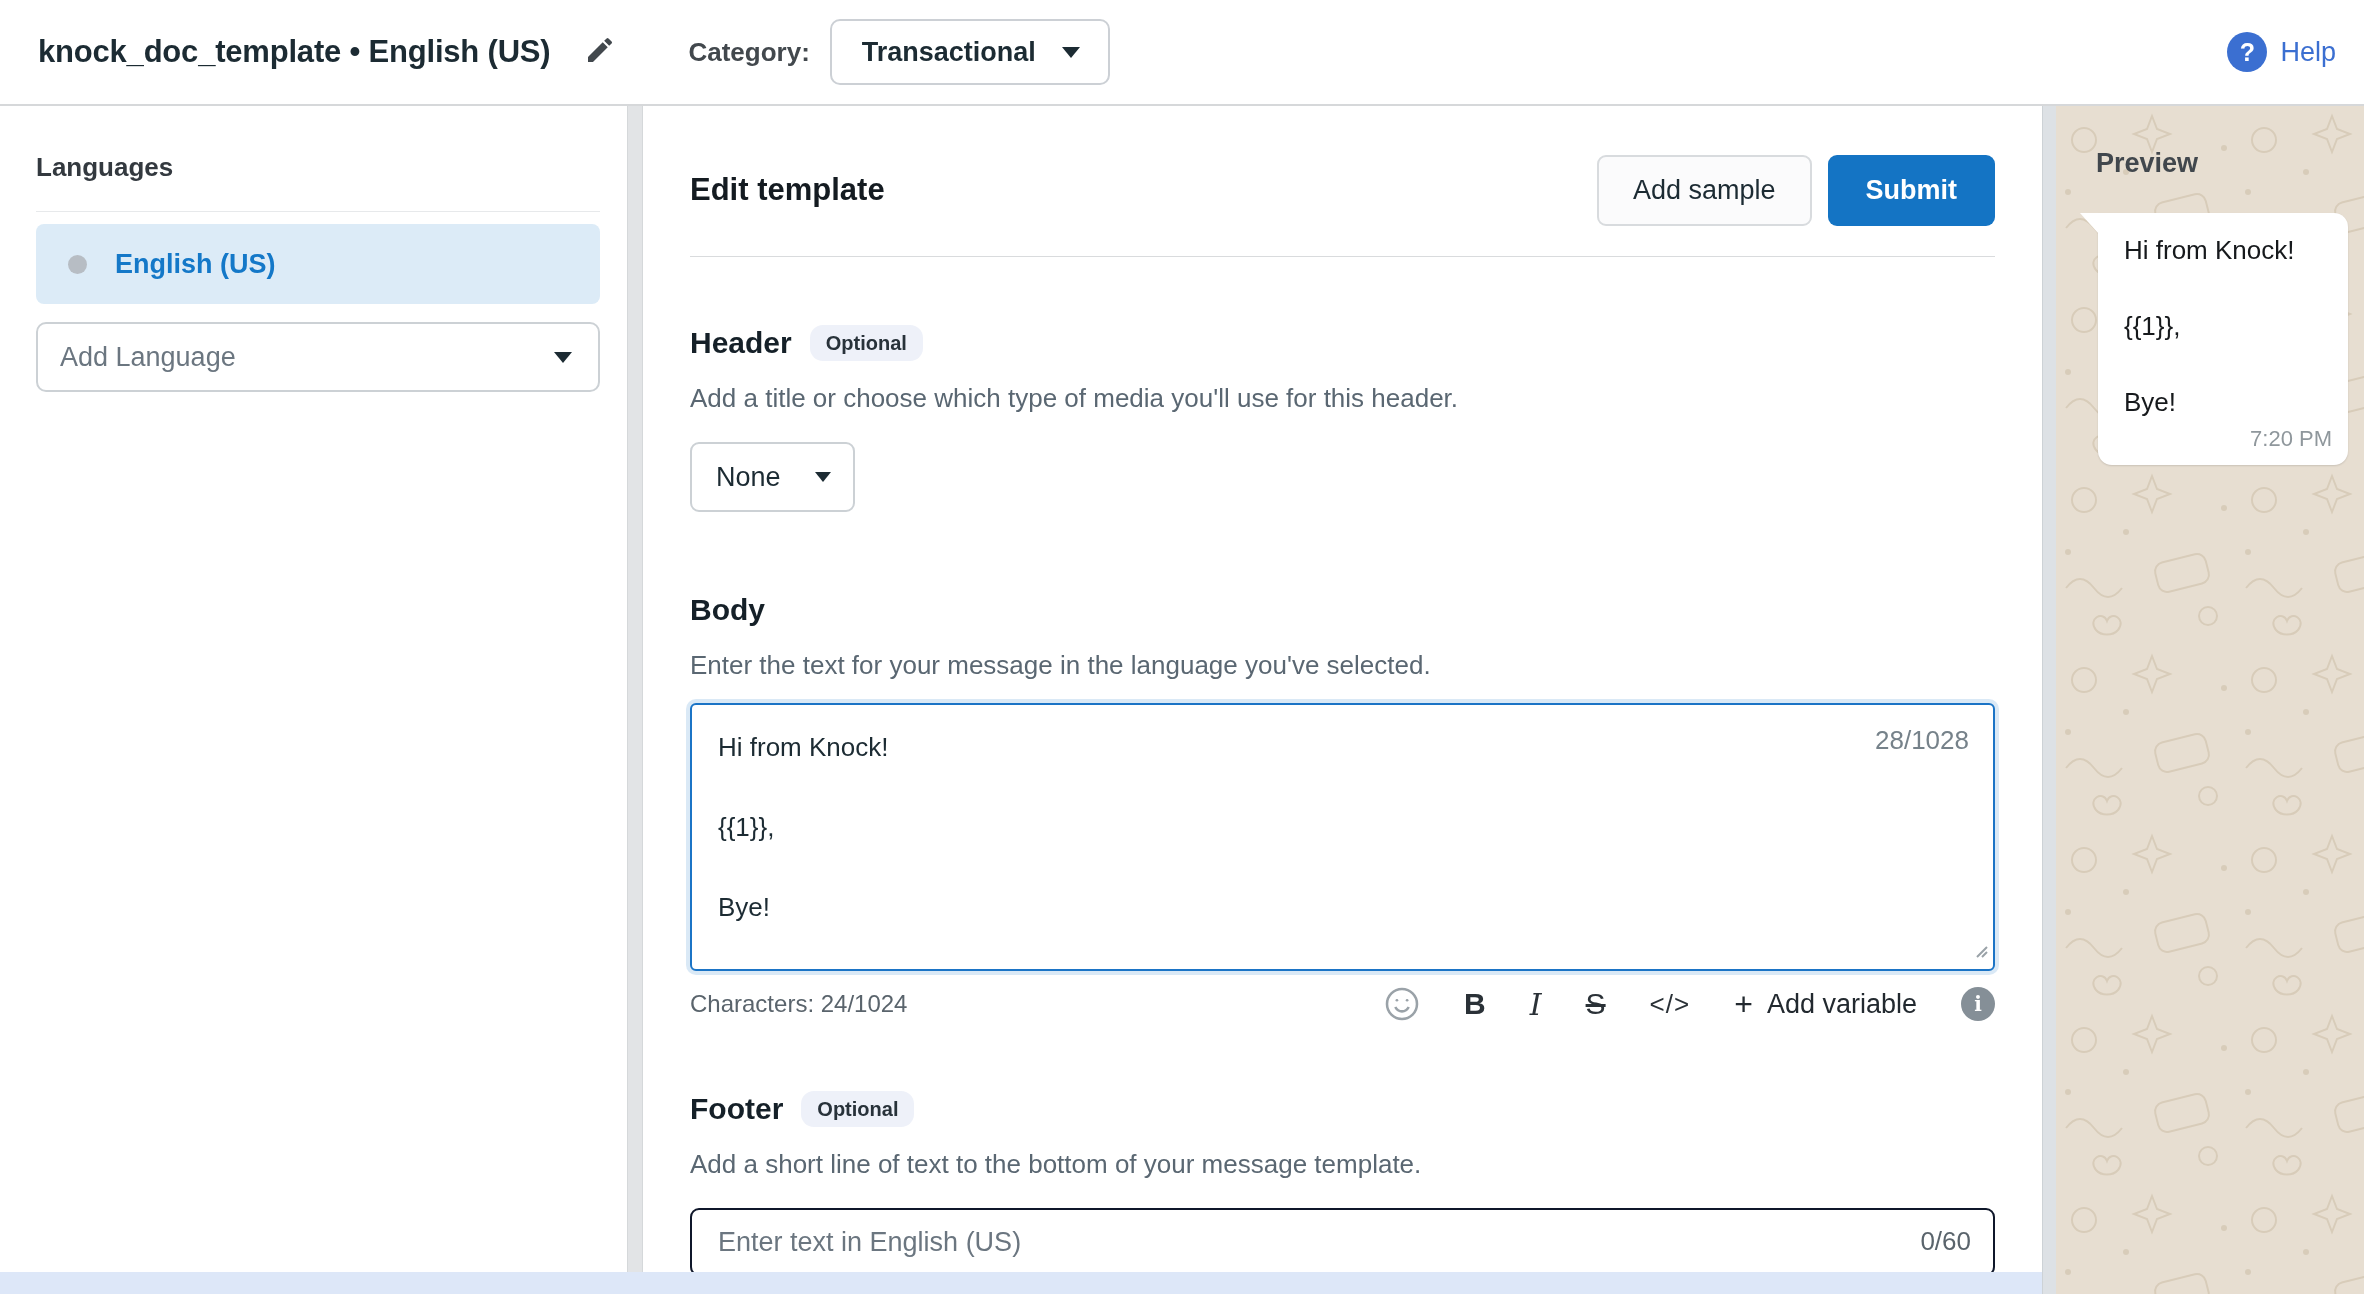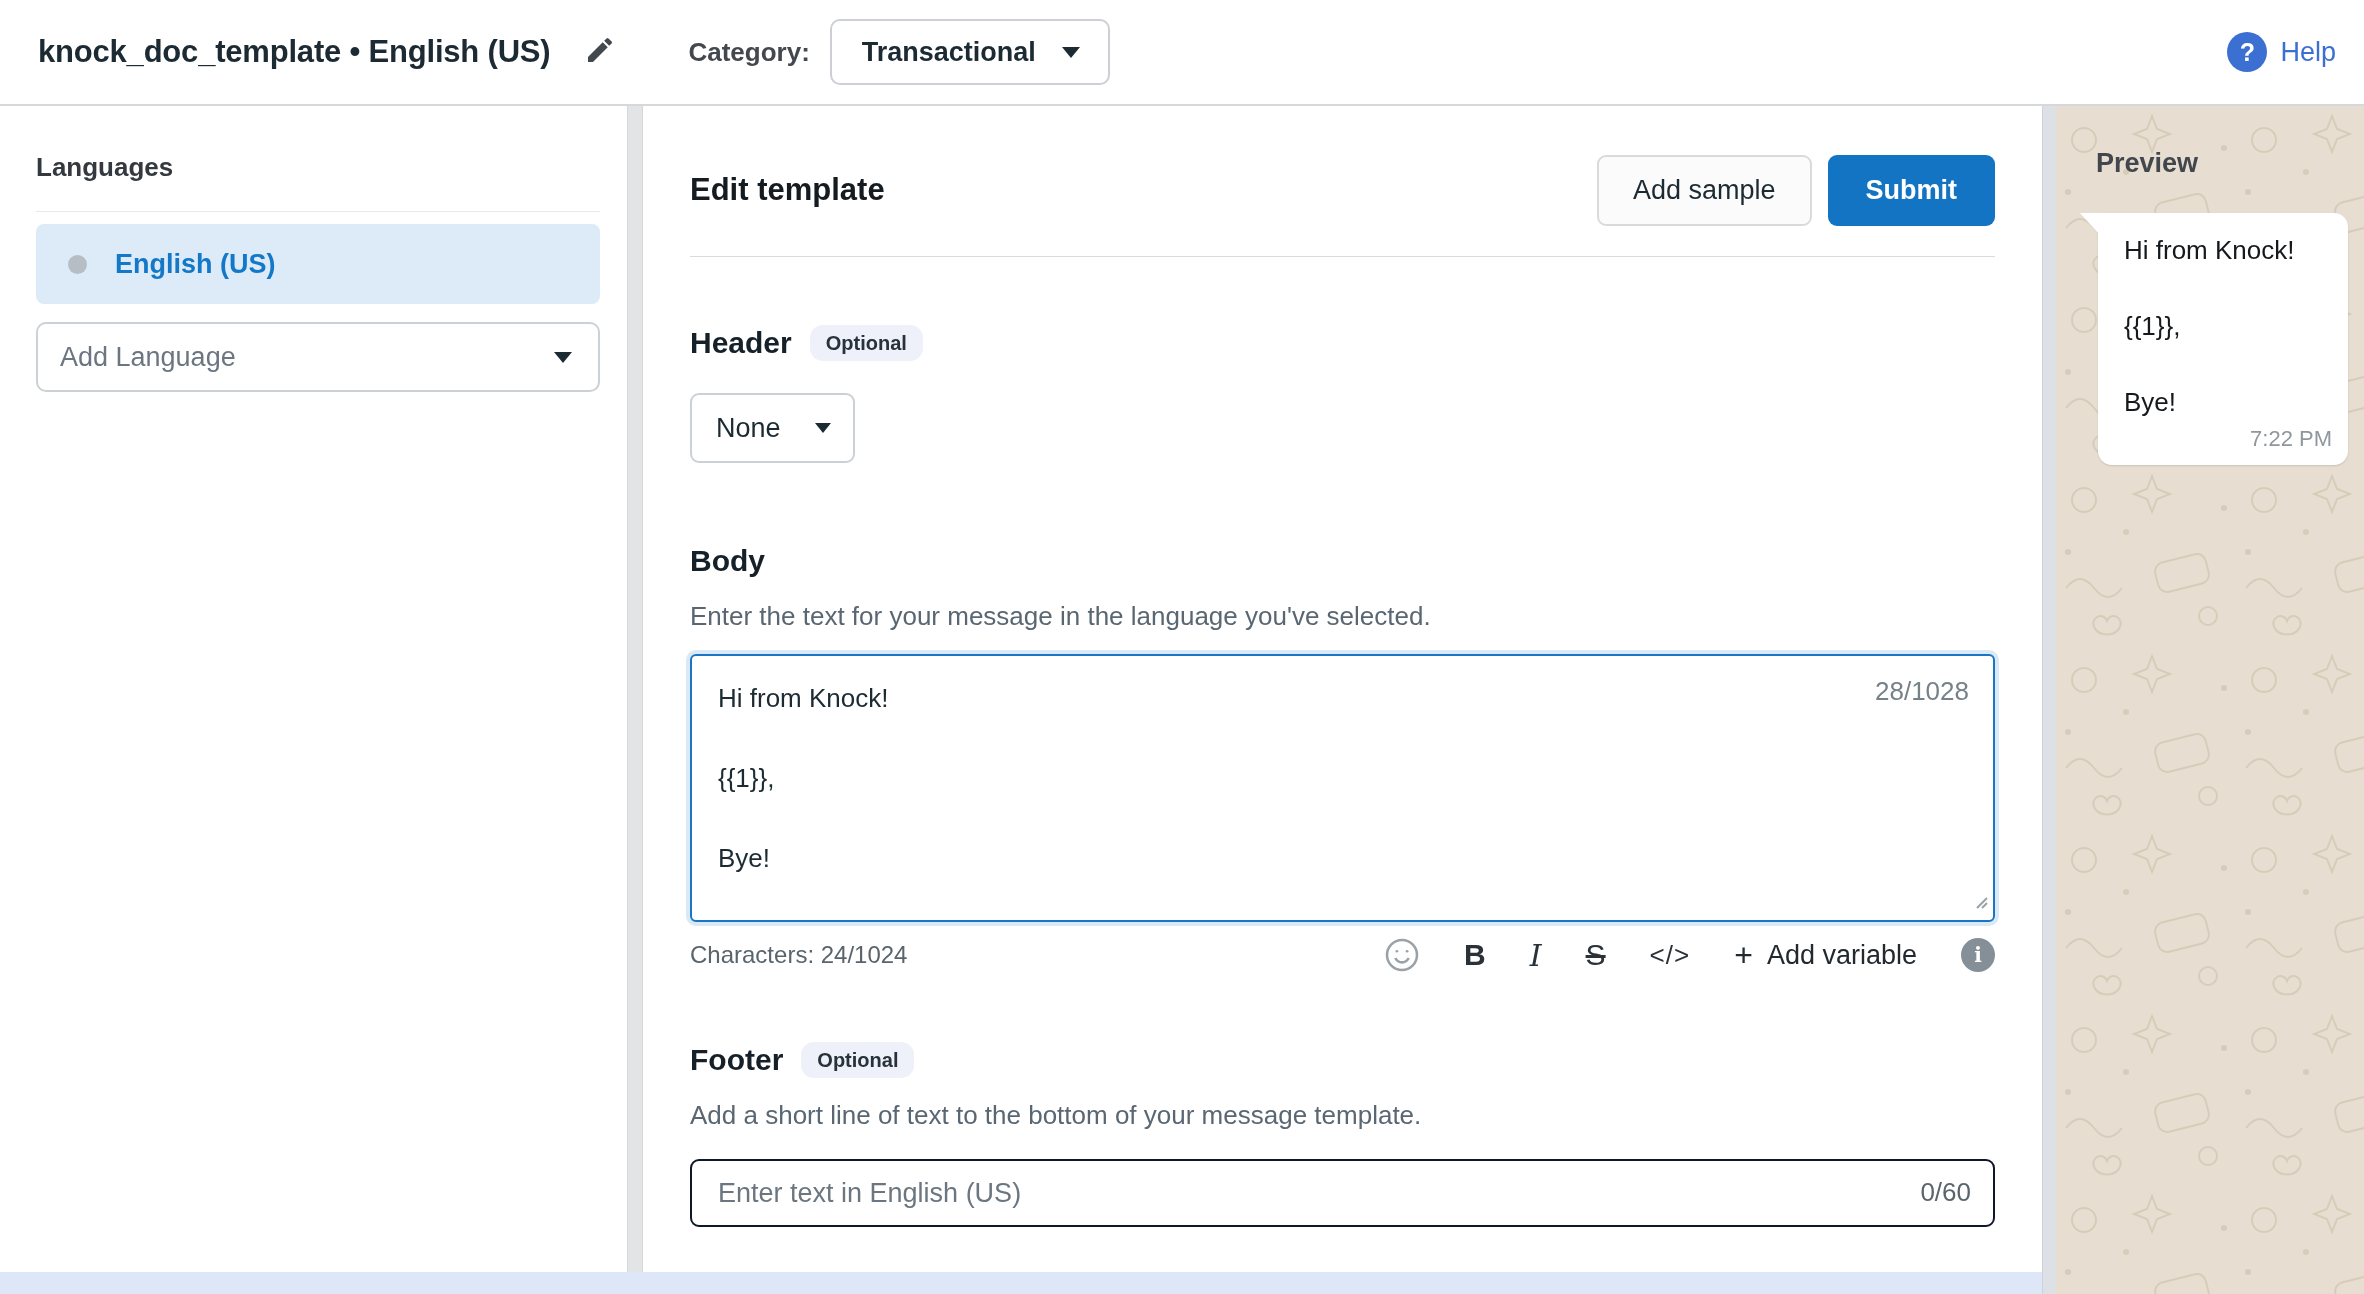--- a/index.html
+++ b/index.html
@@ -203,20 +203,21 @@
         <button class="btn-primary">Submit</button>
       </div>
     </div>
     <div class="main-rule"></div>
 
     <section class="sec-header">
       <div class="section-title-row">
         <span class="section-title">Header</span>
         <span class="badge">Optional</span>
       </div>
+      <div class="section-desc">Add a title or choose which type of media you'll use for this header.</div>
       <div class="none-dropdown">
         <span class="none-value">None</span>
         <span class="caret-down"></span>
       </div>
     </section>
 
     <section class="sec-body">
       <div class="section-title-row">
         <span class="section-title">Body</span>
       </div>
@@ -297,19 +298,19 @@
       <span class="bubble-tail">
         <svg width="18" height="22" viewBox="0 0 18 22">
             <polygon points="0,0 18,0 18,20" fill="#ffffff"></polygon>
           </svg>
       </span>
       <div class="bubble-text">Hi from Knock!
 
 {{1}},
 
 Bye!</div>
-      <span class="bubble-time">7:22 PM</span>
+      <span class="bubble-time">7:20 PM</span>
     </div>
   </aside>
 
   <div class="bottom-strip"></div>
 
 </div>
 
 </body></html>

